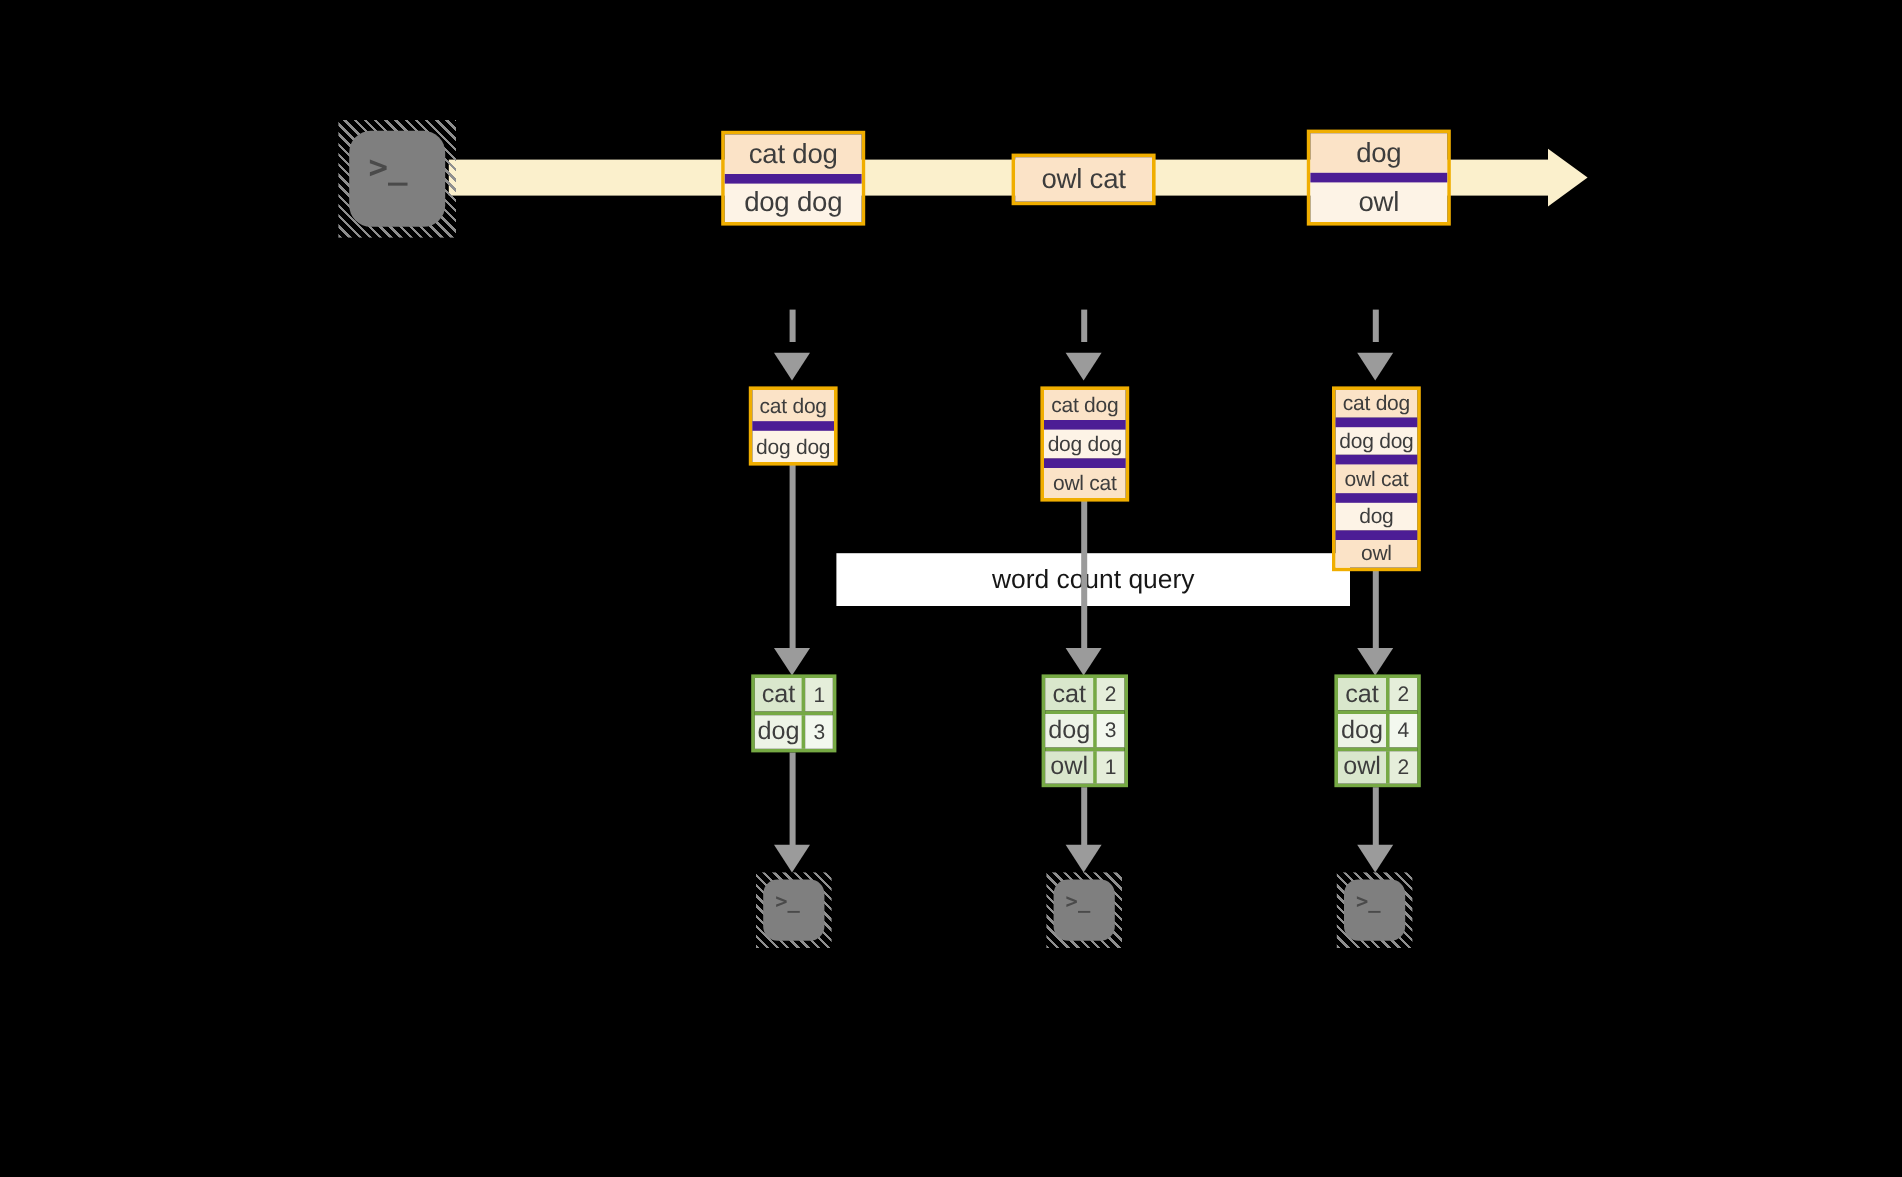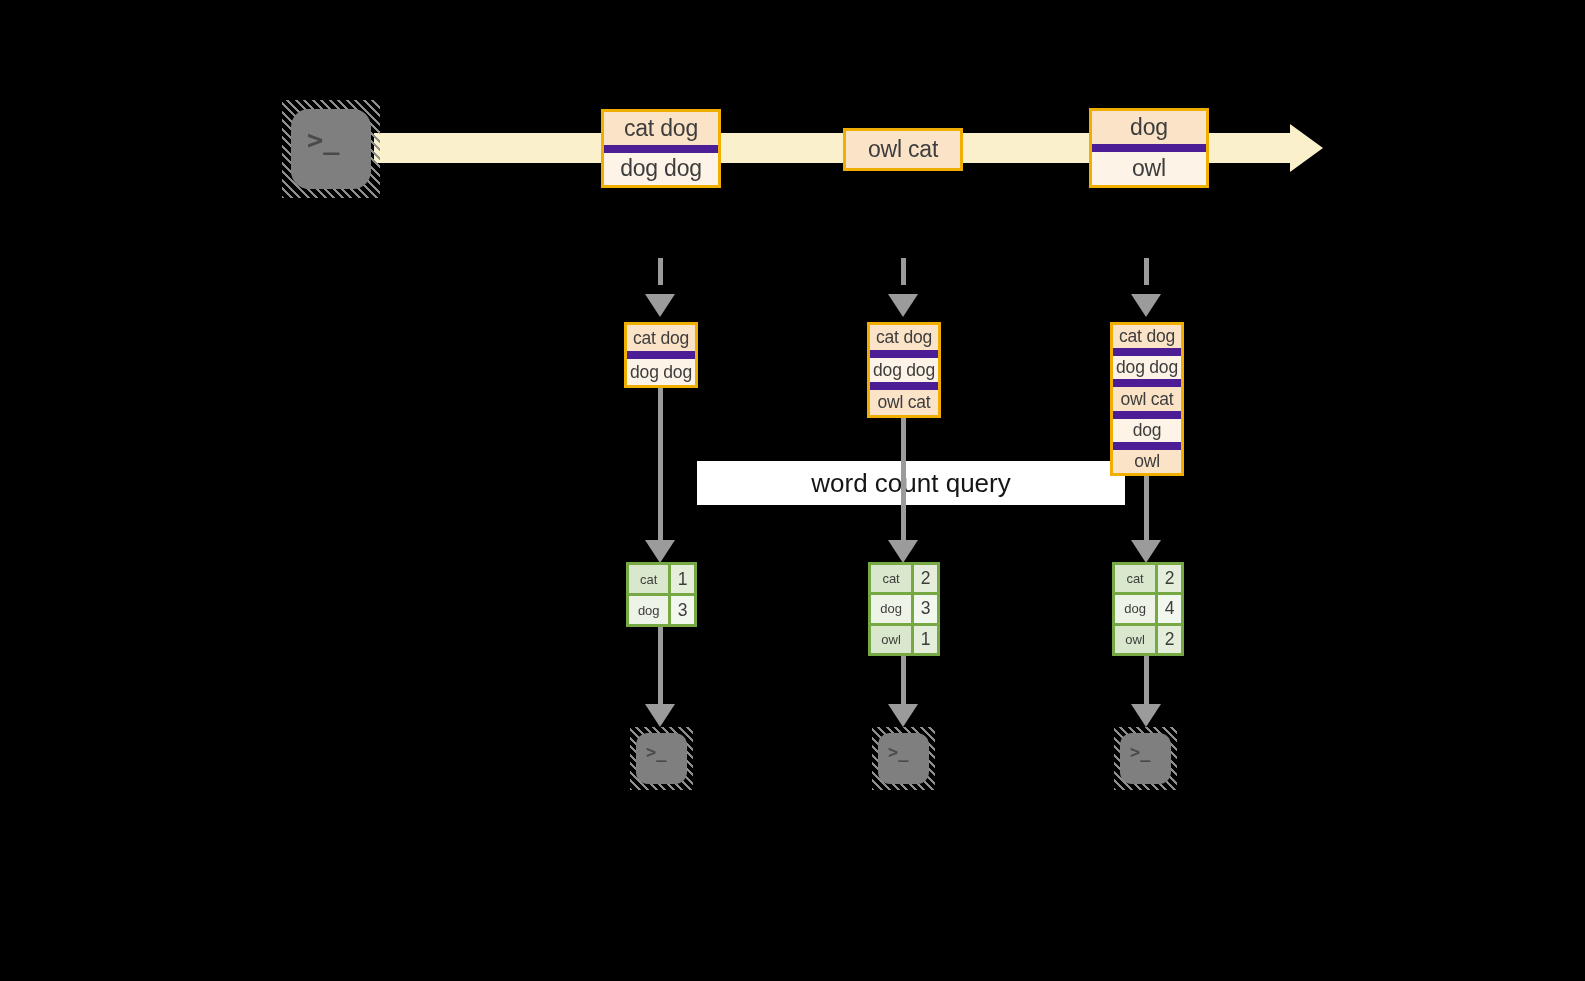--- a/index.html
+++ b/index.html
@@ -26,26 +26,26 @@
   #stack1{left:624px;top:322px;width:74px;height:66px;}
   #stack2{left:867px;top:322px;width:74px;height:96px;}
   #stack3{left:1110px;top:322px;width:74px;height:154px;}
   
   .vline{position:absolute;width:5px;background:#9b9b9b;z-index:3;}
   .head-down{position:absolute;width:0;height:0;z-index:3;
     border-left:15px solid transparent;border-right:15px solid transparent;border-top:23px solid #9b9b9b;}
   
   .query-band{position:absolute;left:697px;top:461px;width:428px;height:44px;background:#ffffff;z-index:2;
     display:flex;align-items:center;justify-content:center;}
-  .query-band .t{font-size:26px;color:#161616;}
+  .query-band .t{font-size:22px;color:#161616;}
   
   .gtable{position:absolute;border:3px solid #76a944;display:flex;flex-direction:column;z-index:4;box-sizing:border-box;}
   .gtable .trow{flex:1;display:flex;min-height:0;}
   .gtable .trow + .trow{border-top:3px solid #76a944;}
-  .gtable .word{flex:1.75;display:flex;align-items:center;justify-content:center;font-size:13px;color:#3d3d3d;
+  .gtable .word{flex:1.75;display:flex;align-items:center;justify-content:center;font-size:21px;color:#3d3d3d;
     border-right:3px solid #76a944;}
   .gtable .count{flex:1;display:flex;align-items:center;justify-content:center;font-size:17.5px;color:#3d3d3d;}
   .gtable .trow:nth-child(odd) .word{background:#d9e7cc;}
   .gtable .trow:nth-child(odd) .count{background:#e5eeda;}
   .gtable .trow:nth-child(even) .word{background:#edf3e6;}
   .gtable .trow:nth-child(even) .count{background:#f3f8ef;}
   #table1{left:626px;top:562px;width:71px;height:65px;}
   #table2{left:868px;top:562px;width:72px;height:94px;}
   #table3{left:1112px;top:562px;width:72px;height:94px;}
   

